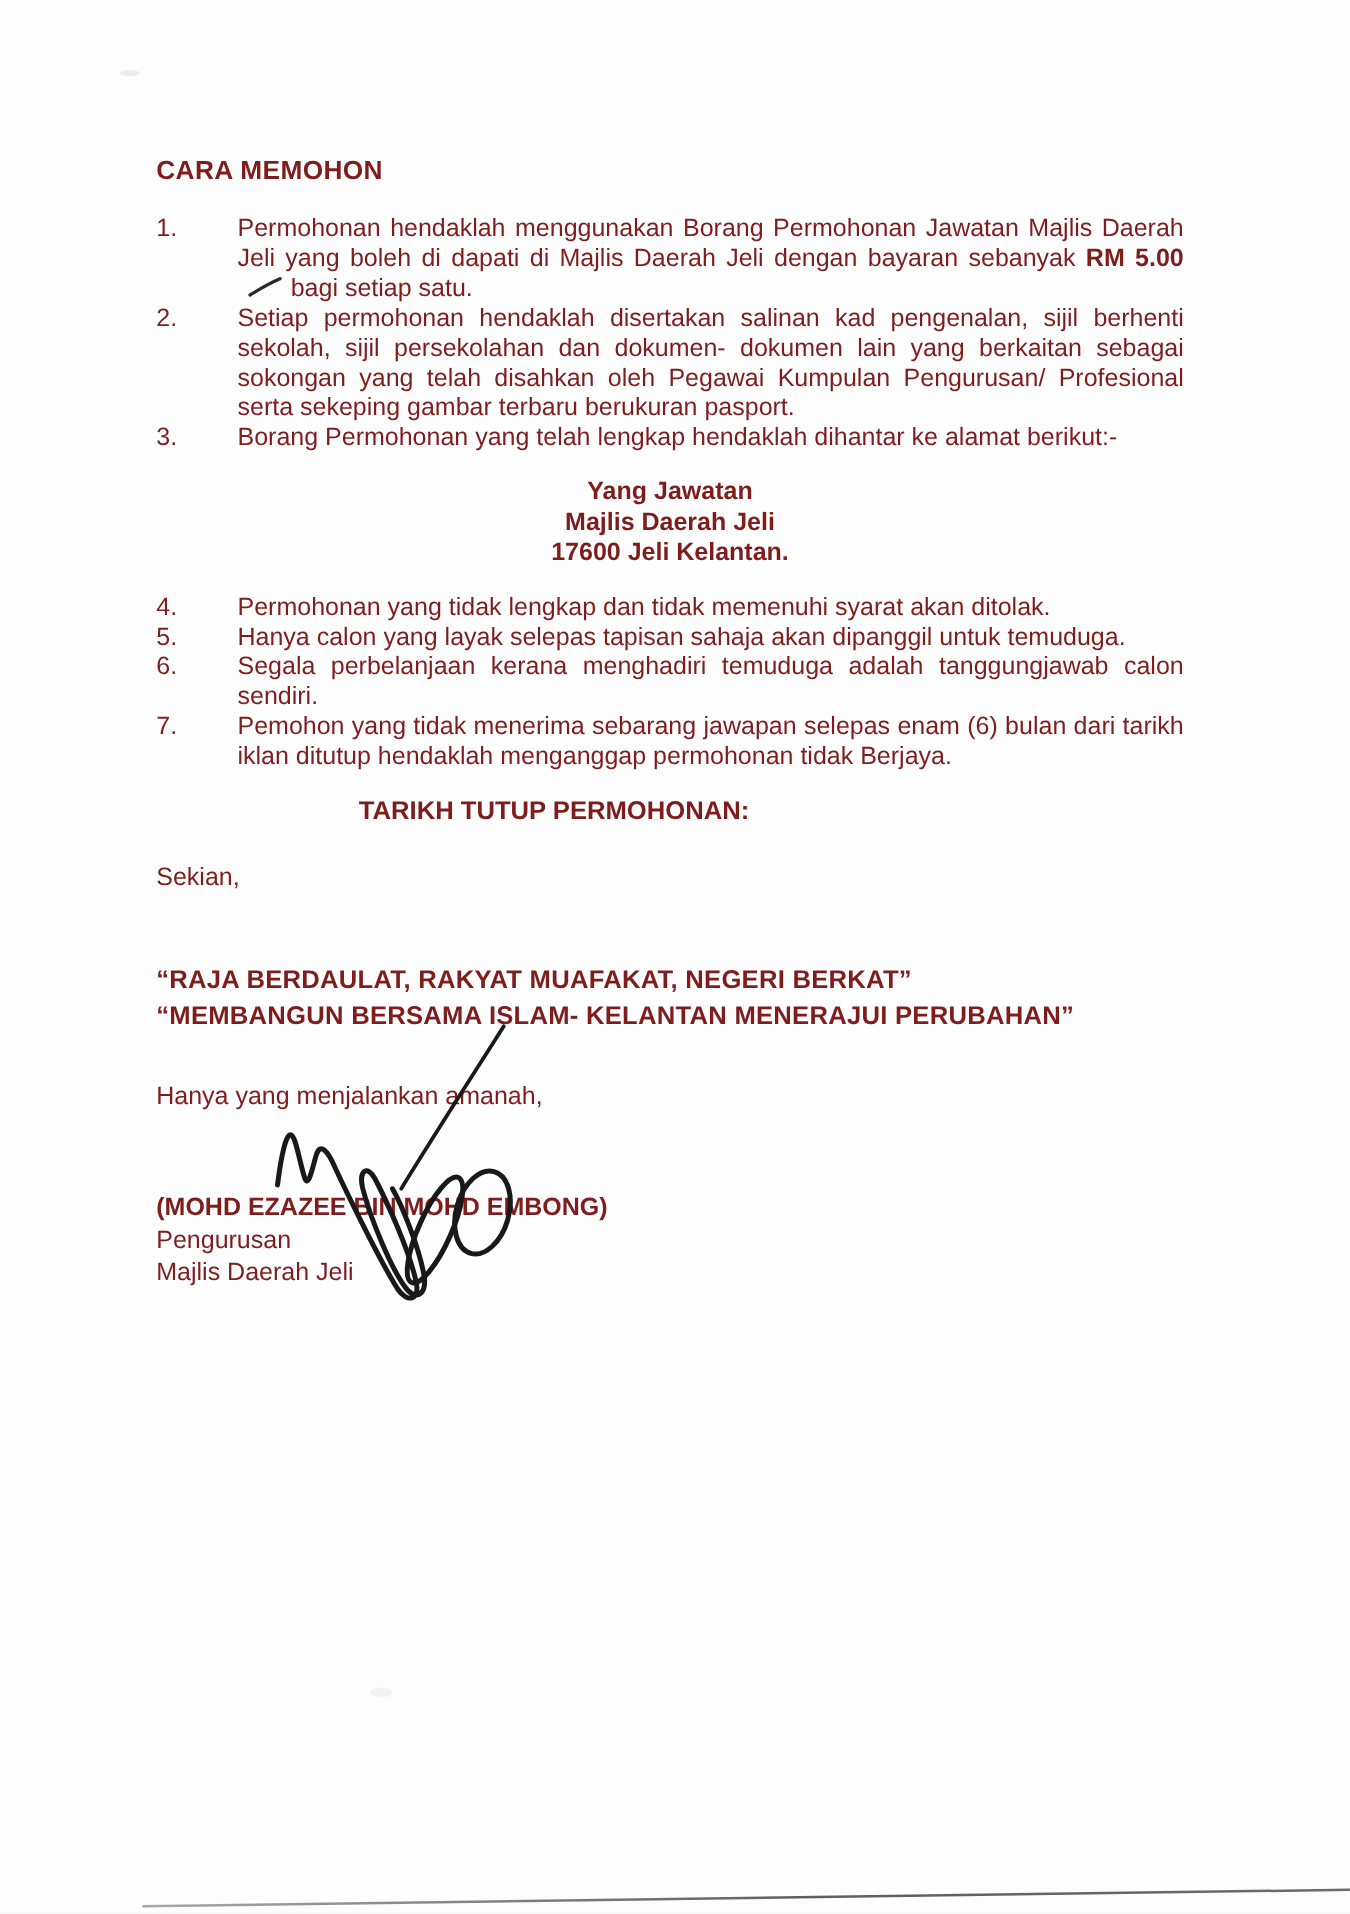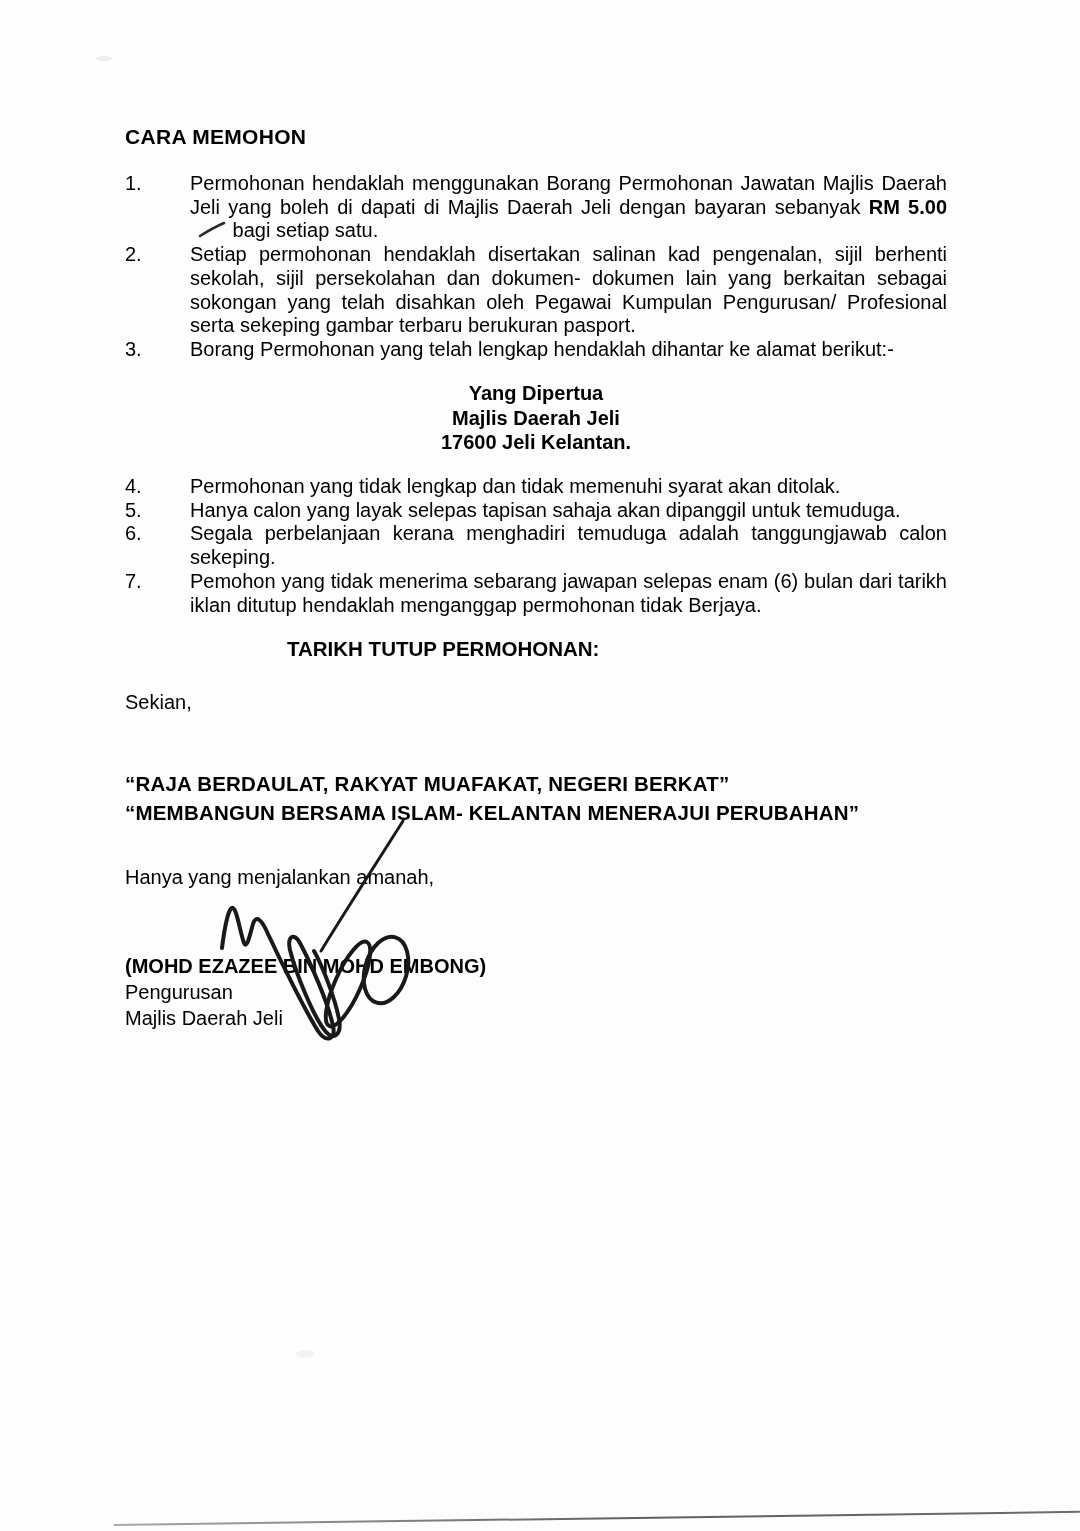--- a/index.html
+++ b/index.html
@@ -2,21 +2,21 @@
 <html><head>
 <meta charset="utf-8">
 <style>
   html, body { margin:0; padding:0; background:#e9e9e9; }
   .page {
     position:relative;
     width:1080px; height:1531px;
     margin:0 auto;
     background:#fdfdfd;
     font-family:"Liberation Sans", sans-serif;
-    color:#000000;
+    color:#7f1d1d;
     font-size:20px;
     line-height:23.7px;
     overflow:hidden;
   }
   .doc { position:absolute; left:125px; top:125px; width:822px; }
   .block { position:absolute; left:0; width:100%; }
 
   .heading { top:0; font-weight:bold; font-size:21px; letter-spacing:0.3px; }
 
   .list-row { display:flex; }
@@ -83,37 +83,37 @@
         <span class="list-num">2.</span>
         <span class="list-txt">Setiap permohonan hendaklah disertakan salinan kad pengenalan, sijil berhenti sekolah, sijil persekolahan dan dokumen- dokumen lain yang berkaitan sebagai sokongan yang telah disahkan oleh Pegawai Kumpulan Pengurusan/ Profesional serta sekeping gambar terbaru berukuran pasport.</span>
       </div>
       <div class="list-row">
         <span class="list-num">3.</span>
         <span class="list-txt">Borang Permohonan yang telah lengkap hendaklah dihantar ke alamat berikut:-</span>
       </div>
     </div>
 
     <div class="block" id="address">
-      <div>Yang Dipertua</div>
+      <div>Yang Jawatan</div>
       <div>Majlis Daerah Jeli</div>
       <div>17600 Jeli Kelantan.</div>
     </div>
 
     <div class="block" id="list2">
       <div class="list-row">
         <span class="list-num">4.</span>
         <span class="list-txt">Permohonan yang tidak lengkap dan tidak memenuhi syarat akan ditolak.</span>
       </div>
       <div class="list-row">
         <span class="list-num">5.</span>
         <span class="list-txt">Hanya calon yang layak selepas tapisan sahaja akan dipanggil untuk temuduga.</span>
       </div>
       <div class="list-row">
         <span class="list-num">6.</span>
-        <span class="list-txt">Segala perbelanjaan kerana menghadiri temuduga adalah tanggungjawab calon sekeping.</span>
+        <span class="list-txt">Segala perbelanjaan kerana menghadiri temuduga adalah tanggungjawab calon sendiri.</span>
       </div>
       <div class="list-row">
         <span class="list-num">7.</span>
         <span class="list-txt">Pemohon yang tidak menerima sebarang jawapan selepas enam (6) bulan dari tarikh iklan ditutup hendaklah menganggap permohonan tidak Berjaya.</span>
       </div>
     </div>
 
     <div class="block" id="date-row">
       <span class="date-label">TARIKH TUTUP PERMOHONAN:</span>
     </div>

